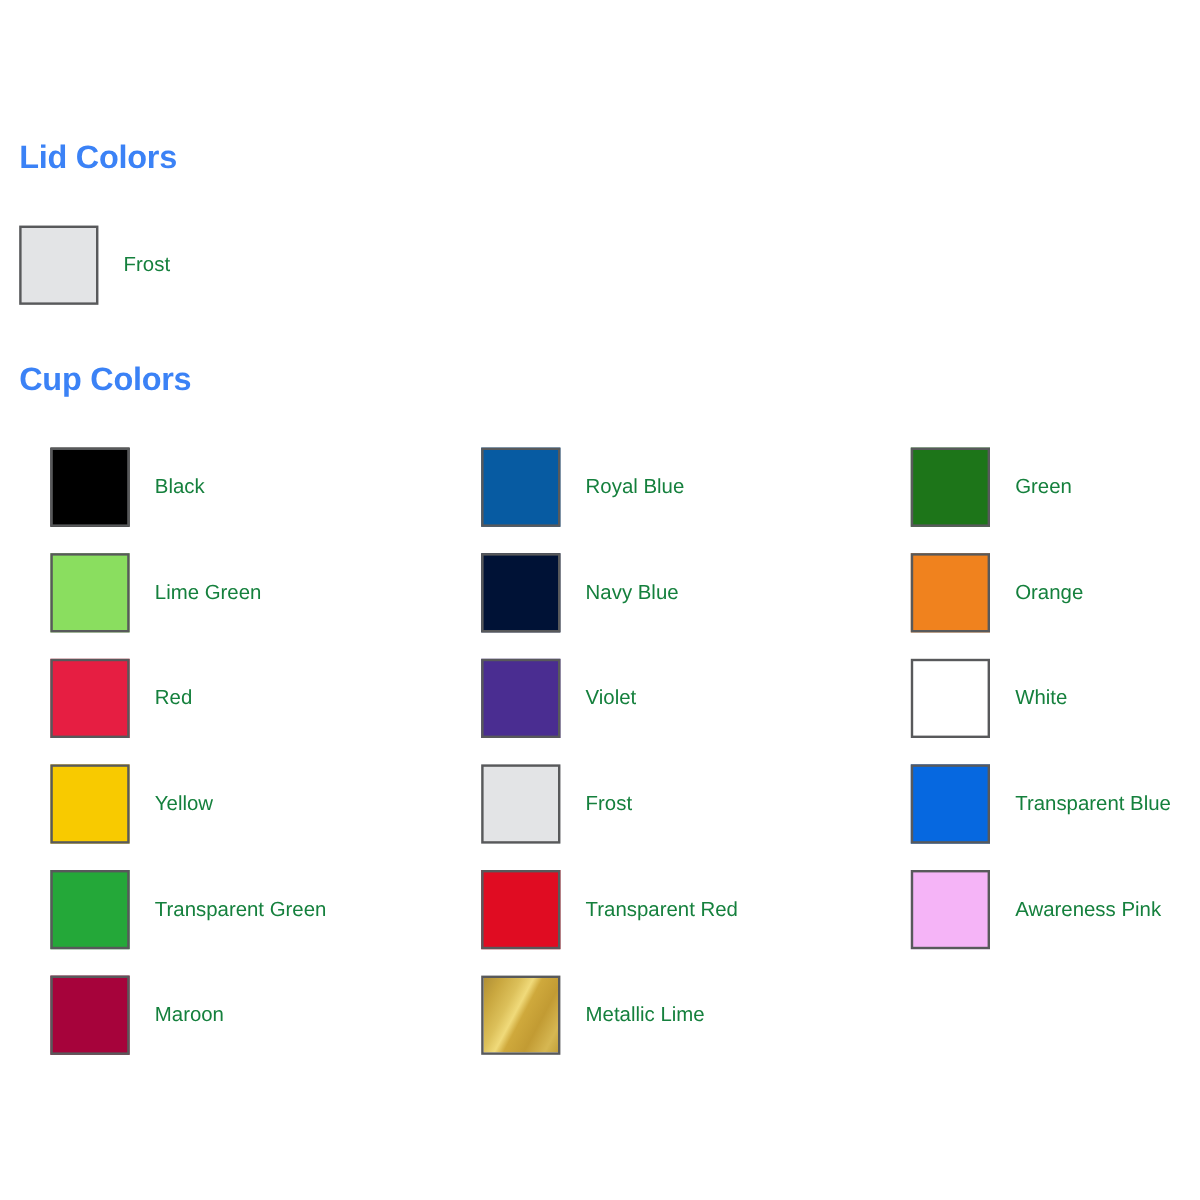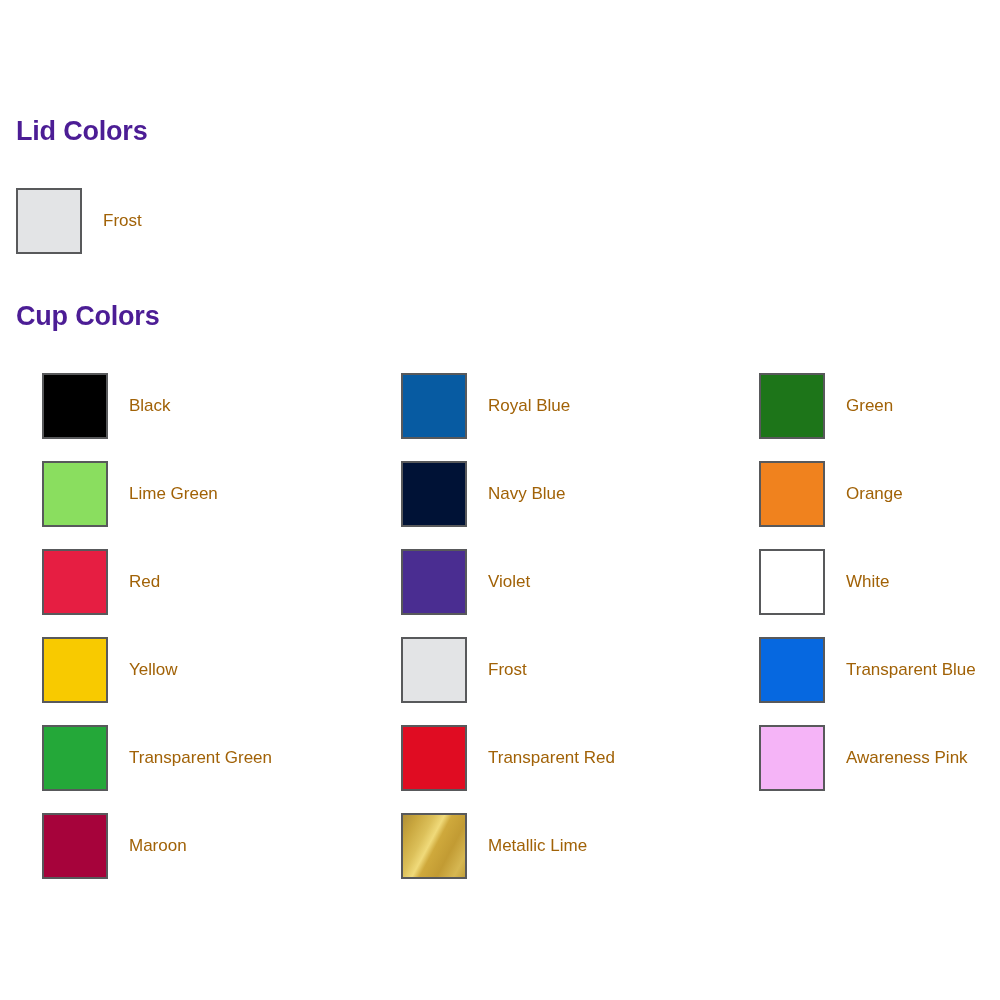--- a/index.html
+++ b/index.html
@@ -14,21 +14,21 @@
     font-family: "Liberation Sans", sans-serif;
     -webkit-font-smoothing: antialiased;
   }
   .page {
     position: relative;
     width: 1000px;
     height: 1000px;
     box-sizing: border-box;
   }
   .section-heading {
-    color: #4c1d95;
+    color: #3b82f6;
     font-size: 27px;
     font-weight: bold;
     letter-spacing: -0.2px;
     line-height: 1;
     position: absolute;
     left: 16px;
     white-space: nowrap;
   }
   .swatch-grid {
     position: absolute;
@@ -51,21 +51,21 @@
   .swatch-cell.col-2 { left: 733px; justify-content: center; }
   .swatch-box {
     width: 66px;
     height: 66px;
     box-sizing: border-box;
     border: 2px solid #58595b;
     flex: 0 0 auto;
   }
   .swatch-label {
     margin-left: 21px;
-    color: #a16207;
+    color: #15803d;
     font-size: 17px;
     line-height: 1.2;
     white-space: nowrap;
   }
 </style>
 </head>
 <body>
 
 <div class="page">
     <div class="section-heading" style="top: 118px;">Lid Colors</div>

